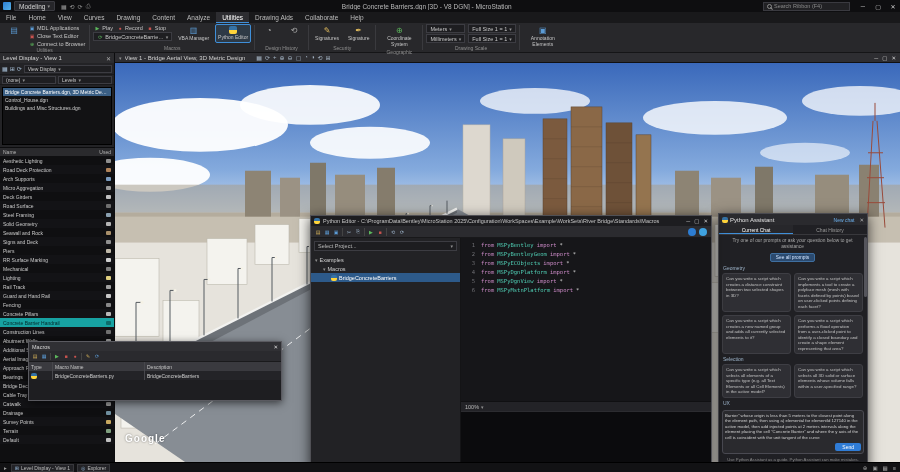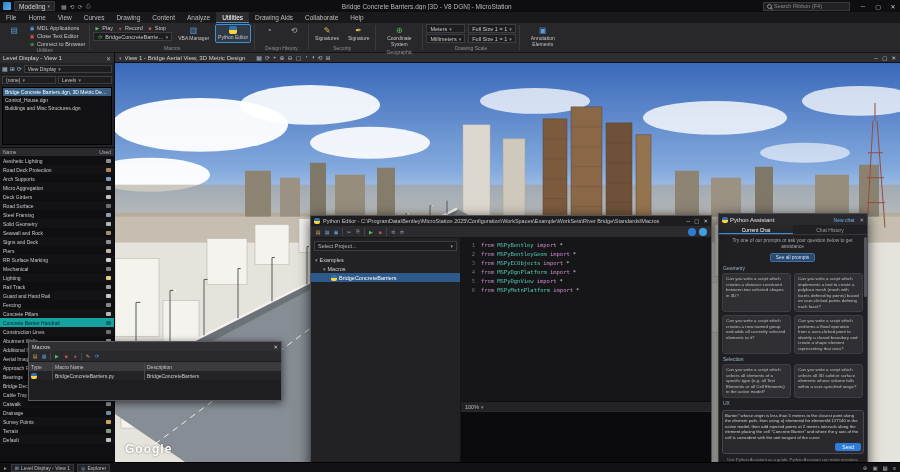--- a/index.html
+++ b/index.html
@@ -86,21 +86,21 @@
 
   
   .viewport { flex:1; display:flex; flex-direction:column; background:#2a2a2d; }
   .vhdr { height:10px; background:#2e2e32; display:flex; align-items:center; gap:3px; padding:0 4px;
     font-size:6px; color:#d0d0d0; border-bottom:1px solid #101012; }
   .vhdr .vtitle { white-space:nowrap; overflow:hidden; text-overflow:ellipsis; }
   .vtools { display:flex; gap:3px; margin-left:8px; color:#a5b5c5; font-size:6px; flex:1; }
   .vwin { display:flex; gap:4px; color:#cfcfcf; font-size:5.5px; }
   .vscene { position:relative; flex:1; overflow:hidden; }
   .vscene svg { position:absolute; inset:0; width:100%; height:100%; }
-  .gcredit { position:absolute; left:10px; bottom:6px; color:#fff; font-size:12px; font-weight:bold;
+  .gcredit { position:absolute; left:10px; bottom:18px; color:#fff; font-size:10px; font-weight:bold;
     letter-spacing:1px; text-shadow:0 0 2px rgba(0,0,0,.5); }
 
   
   .pywin { position:absolute; left:310px; top:215px; width:402px; height:255px; background:#252528;
     border:1px solid #505055; box-shadow:0 3px 12px rgba(0,0,0,.7); z-index:12; display:flex; flex-direction:column; }
   .pwhdr { height:10px; background:#1d1d20; display:flex; align-items:center; gap:3px; padding:0 3px; font-size:5.5px; color:#c5c5c5; }
   .pwtitle { flex:1; white-space:nowrap; overflow:hidden; text-overflow:ellipsis; }
   .pwbtns { display:flex; gap:4px; font-size:5.5px; }
   .pwtools { height:12px; background:#2b2b2f; display:flex; align-items:center; gap:3px; padding:0 4px;
     border-bottom:1px solid #18181a; font-size:7px; }

